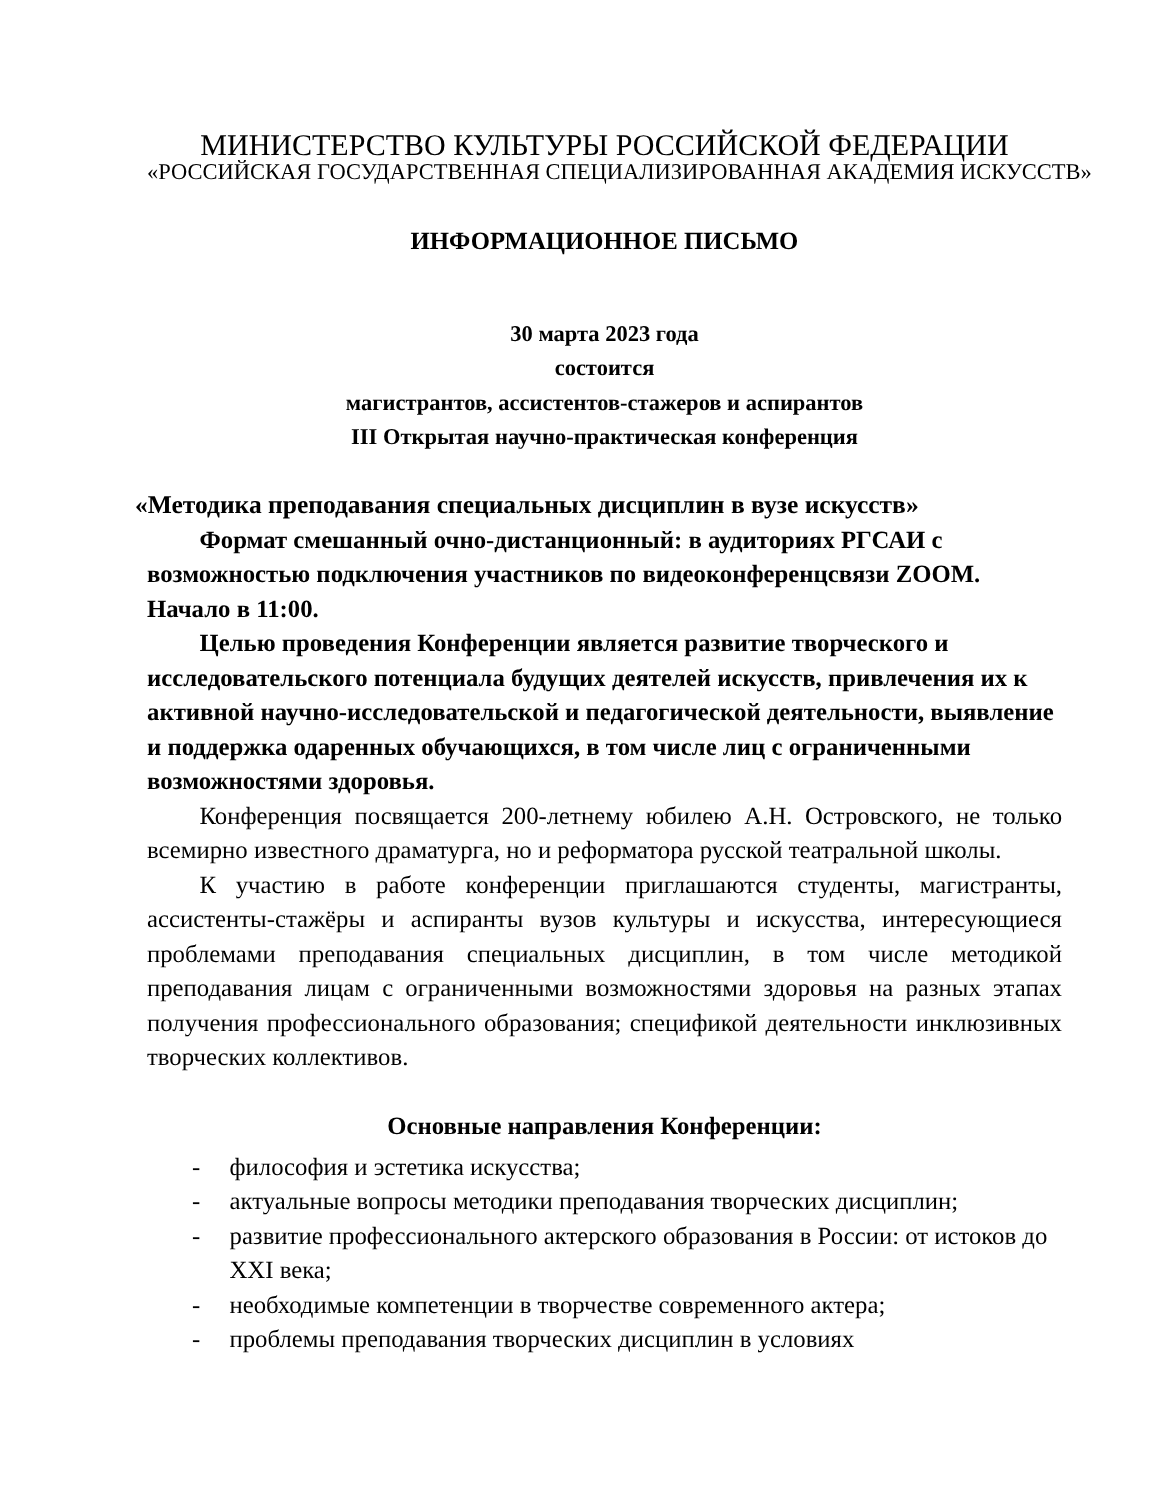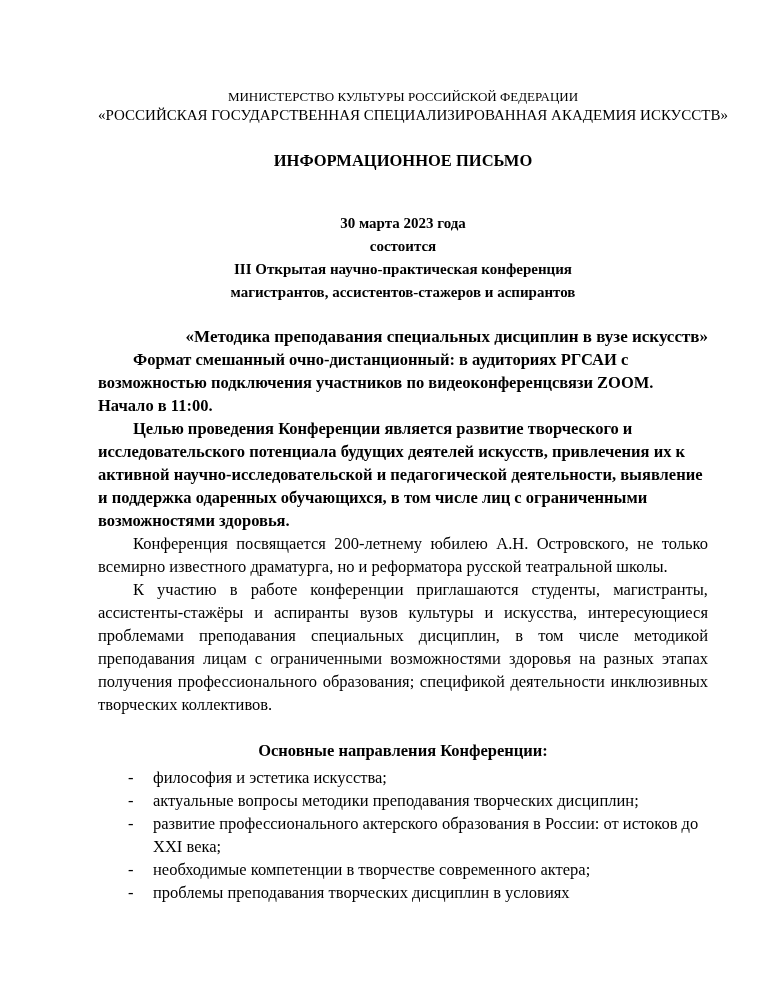--- a/index.html
+++ b/index.html
@@ -9,21 +9,21 @@
     height: 994px;
     box-sizing: border-box;
     padding: 89px 60px 0 98px;
     background: #ffffff;
     color: #000000;
     font-family: "Liberation Serif", "DejaVu Serif", serif;
     overflow: hidden;
   }
   .center { text-align: center; }
   .org-ministry {
-    font-size: 13px;
+    font-size: 20px;
     line-height: 16px;
   }
   .org-institution {
     font-size: 11.5px;
     line-height: 12.5px;
     max-width: 600px;
     margin: 0 auto;
   }
   .org-academy {
     font-size: 15px;
@@ -43,21 +43,21 @@
     font-size: 15px;
     line-height: 23px;
     font-weight: bold;
   }
   .theme {
     margin-top: 21px;
     font-size: 17px;
     line-height: 23px;
     font-weight: bold;
     white-space: nowrap;
-    text-align: right;
+    text-align: left;
     margin-left: -8px; 
   }
   .body-text {
     font-size: 16.5px;
     line-height: 23px;
   }
   .para {
     margin: 0;
     text-indent: 35px;
   }
@@ -92,22 +92,22 @@
   <div class="org-header">
     <div class="org-ministry center">МИНИСТЕРСТВО КУЛЬТУРЫ РОССИЙСКОЙ ФЕДЕРАЦИИ</div>
     <div class="org-academy center">«РОССИЙСКАЯ ГОСУДАРСТВЕННАЯ СПЕЦИАЛИЗИРОВАННАЯ АКАДЕМИЯ ИСКУССТВ»</div>
   </div>
 
   <div class="doc-title center">ИНФОРМАЦИОННОЕ ПИСЬМО</div>
 
   <div class="event-block center">
     <div>30 марта 2023 года</div>
     <div>состоится</div>
+    <div>магистрантов, ассистентов-стажеров и аспирантов</div>
     <div>III Открытая научно-практическая конференция</div>
-    <div>магистрантов, ассистентов-стажеров и аспирантов</div>
   </div>
 
   <div class="theme">«Методика преподавания специальных дисциплин в вузе искусств»</div>
 
   <div class="body-text">
     <p class="para align-left">Формат смешанный очно-дистанционный: в аудиториях РГСАИ с возможностью подключения участников по видеоконференцсвязи ZOOM. Начало в 11:00.</p>
     <p class="para align-left">Целью проведения Конференции является развитие творческого и исследовательского потенциала будущих деятелей искусств, привлечения их к активной научно-исследовательской и педагогической деятельности, выявление и поддержка одаренных обучающихся, в том числе лиц с ограниченными возможностями здоровья.</p>
     <p class="para align-justify">Конференция посвящается 200-летнему юбилею А.Н. Островского, не только всемирно известного драматурга, но и реформатора русской театральной школы.</p>
     <p class="para align-justify">К участию в работе конференции приглашаются студенты, магистранты, ассистенты-стажёры и аспиранты вузов культуры и искусства, интересующиеся проблемами преподавания специальных дисциплин, в том числе методикой преподавания лицам с ограниченными возможностями здоровья на разных этапах получения профессионального образования; спецификой деятельности инклюзивных творческих коллективов.</p>
   </div>

